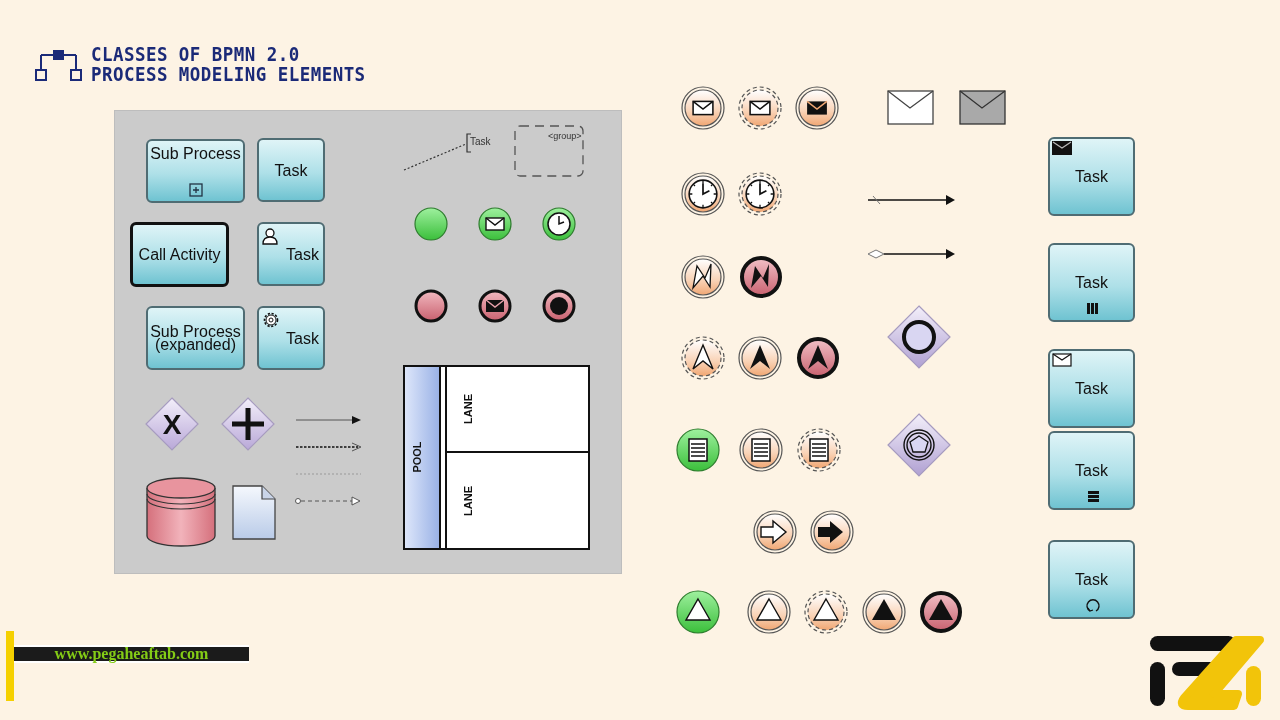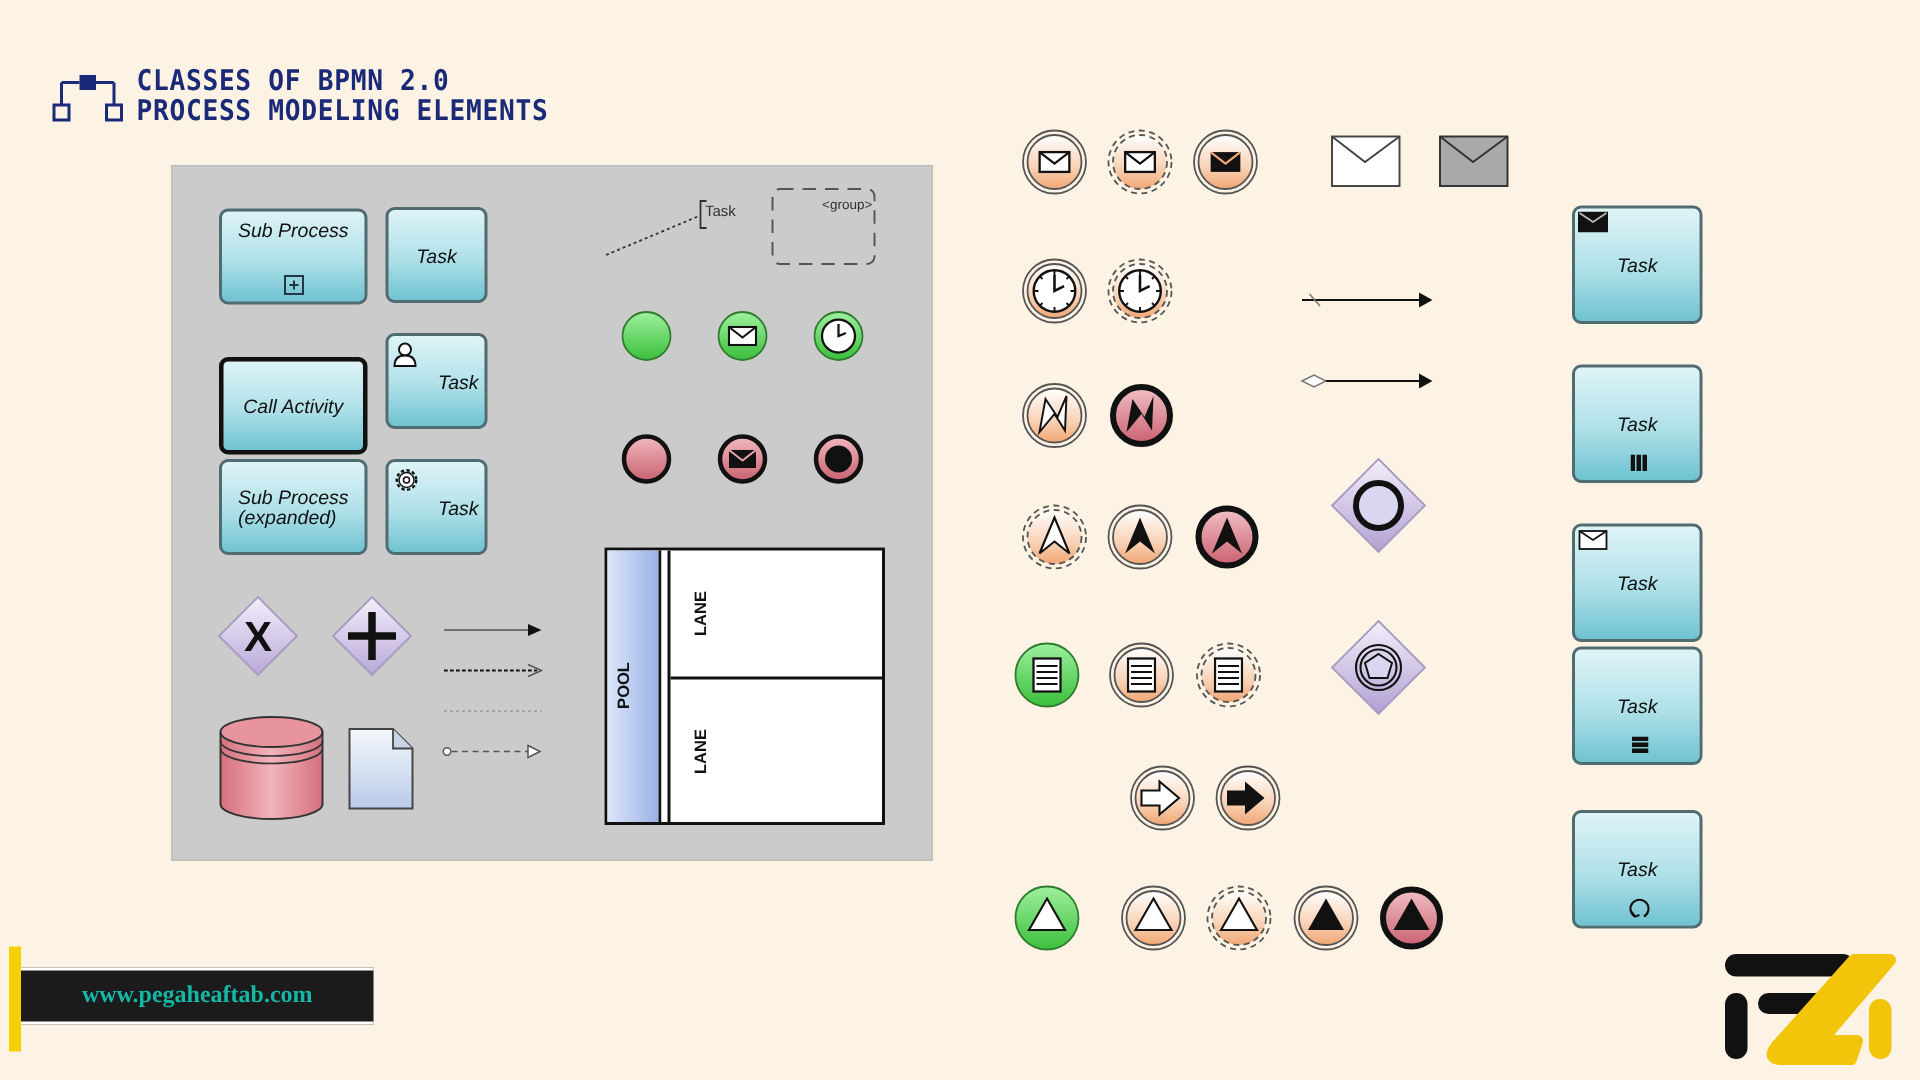--- a/index.html
+++ b/index.html
@@ -8,42 +8,42 @@
   .abs { position: absolute; }
 
   
   .title-logo { left: 34px; top: 48px; width: 52px; height: 36px; }
   .title-text { left: 91px; top: 44px; color: #1b2a78; font-family: "DejaVu Sans Mono", monospace; font-weight: bold; font-size: 19px; line-height: 20px; letter-spacing: 0.5px; transform: scaleX(0.92); transform-origin: left top; }
   .title-text div { white-space: nowrap; }
 
   
   .panel { left: 114px; top: 110px; width: 508px; height: 464px; background: #cbcbcb; border: 1px solid #bdbdbd; }
 
-  .activity { border-radius: 6px; border: 2px solid #4f6c73; background: linear-gradient(to bottom, #dff4f7 0%, #aee0e8 55%, #6fc3d1 100%); color: #111; font-size: 13px; display: flex; align-items: center; justify-content: center; text-align: left; line-height: 13px; font-style: italic; }
+  .activity { border-radius: 6px; border: 2px solid #4f6c73; background: linear-gradient(to bottom, #dff4f7 0%, #aee0e8 55%, #6fc3d1 100%); color: #111; font-size: 16px; display: flex; align-items: center; justify-content: center; text-align: center; line-height: 13px; }
   .activity.thick { border: 3px solid #111; }
   .activity .lbl { pointer-events: none; }
   .activity.top-label { align-items: flex-start; padding-top: 6px; }
   .activity.right-label { justify-content: flex-end; padding-right: 4px; }
 
   .marker { position: absolute; }
 
   .dataobj-note { font-size: 10px; color: #333; }
 
   .pool { left: 403px; top: 365px; width: 187px; height: 185px; border: 2px solid #111; background: #fff; }
   .pool-head { position: absolute; left: 0; top: 0; width: 36px; height: 100%; background: linear-gradient(to right, #dde6fa, #9ab2e6); border-right: 2px solid #111; }
   .pool-gap { position: absolute; left: 36px; top: 0; width: 6px; height: 100%; background: #fff; border-right: 2px solid #111; }
   .vtext { position: absolute; transform: rotate(-90deg); font-weight: bold; font-size: 11px; color: #111; white-space: nowrap; }
   .lane-div { position: absolute; left: 42px; right: 0; top: 84px; height: 2px; background: #111; }
 
   
   .rtask { position: absolute; width: 87px; height: 79px; }
 
   
   .footer-bar { left: 6px; top: 631px; width: 8px; height: 70px; background: #f5d000; }
-  .footer-box { left: 14px; top: 645px; width: 235px; height: 38px; background: #1b1b1b; color: #14b8a6; font-family: "Liberation Serif", serif; font-weight: bold; font-size: 16px; display: flex; align-items: center; justify-content: center; border-top: 2px solid #fff; border-bottom: 2px solid #fff; }
+  .footer-box { left: 14px; top: 645px; width: 235px; height: 18px; background: #1b1b1b; color: #84cc16; font-family: "Liberation Serif", serif; font-weight: bold; font-size: 16px; display: flex; align-items: center; justify-content: center; border-top: 2px solid #fff; border-bottom: 2px solid #fff; }
   .brand-logo { left: 1148px; top: 632px; width: 118px; height: 78px; }
 </style>
 </head>
 <body>
 
 <svg class="abs title-logo" viewBox="0 0 52 36">
   <rect x="19" y="2" width="11" height="10" fill="#1b2a78"></rect>
   <path d="M7 7 H19 M30 7 H42 M7 7 V22 M42 7 V22" stroke="#1b2a78" stroke-width="2" fill="none"></path>
   <rect x="2" y="22" width="10" height="10" fill="none" stroke="#1b2a78" stroke-width="2"></rect>
   <rect x="37" y="22" width="10" height="10" fill="none" stroke="#1b2a78" stroke-width="2"></rect>
@@ -58,21 +58,21 @@
 <div class="abs activity top-label" style="left:146px;top:139px;width:99px;height:64px;">
   <span class="lbl">Sub Process</span>
   <svg class="marker" style="left:41px;top:42px;" width="14" height="14">
       <rect x="1" y="1" width="12" height="12" fill="none" stroke="#234" stroke-width="1.3"></rect>
       <path d="M7 4 V10 M4 7 H10" stroke="#234" stroke-width="1.3"></path>
     </svg>
 </div>
 <div class="abs activity" style="left:257px;top:138px;width:68px;height:64px;">
   <span class="lbl">Task</span>
 </div>
-<div class="abs activity thick" style="left:146px;top:222px;width:99px;height:65px;margin-top:16px;">
+<div class="abs activity thick" style="left:130px;top:222px;width:99px;height:65px;">
   <span class="lbl">Call Activity</span>
 </div>
 <div class="abs activity right-label" style="left:257px;top:222px;width:68px;height:64px;">
   <svg class="marker" style="left:2px;top:3px;" width="18" height="18" viewBox="0 0 18 18">
       <circle cx="9" cy="6" r="4" fill="#fff" stroke="#111" stroke-width="1.3"></circle>
       <path d="M2 17 Q2 10 9 10 Q16 10 16 17 Z" fill="#fff" stroke="#111" stroke-width="1.3"></path>
     </svg>
   <span class="lbl">Task</span>
 </div>
 <div class="abs activity" style="left:146px;top:306px;width:99px;height:64px;">

